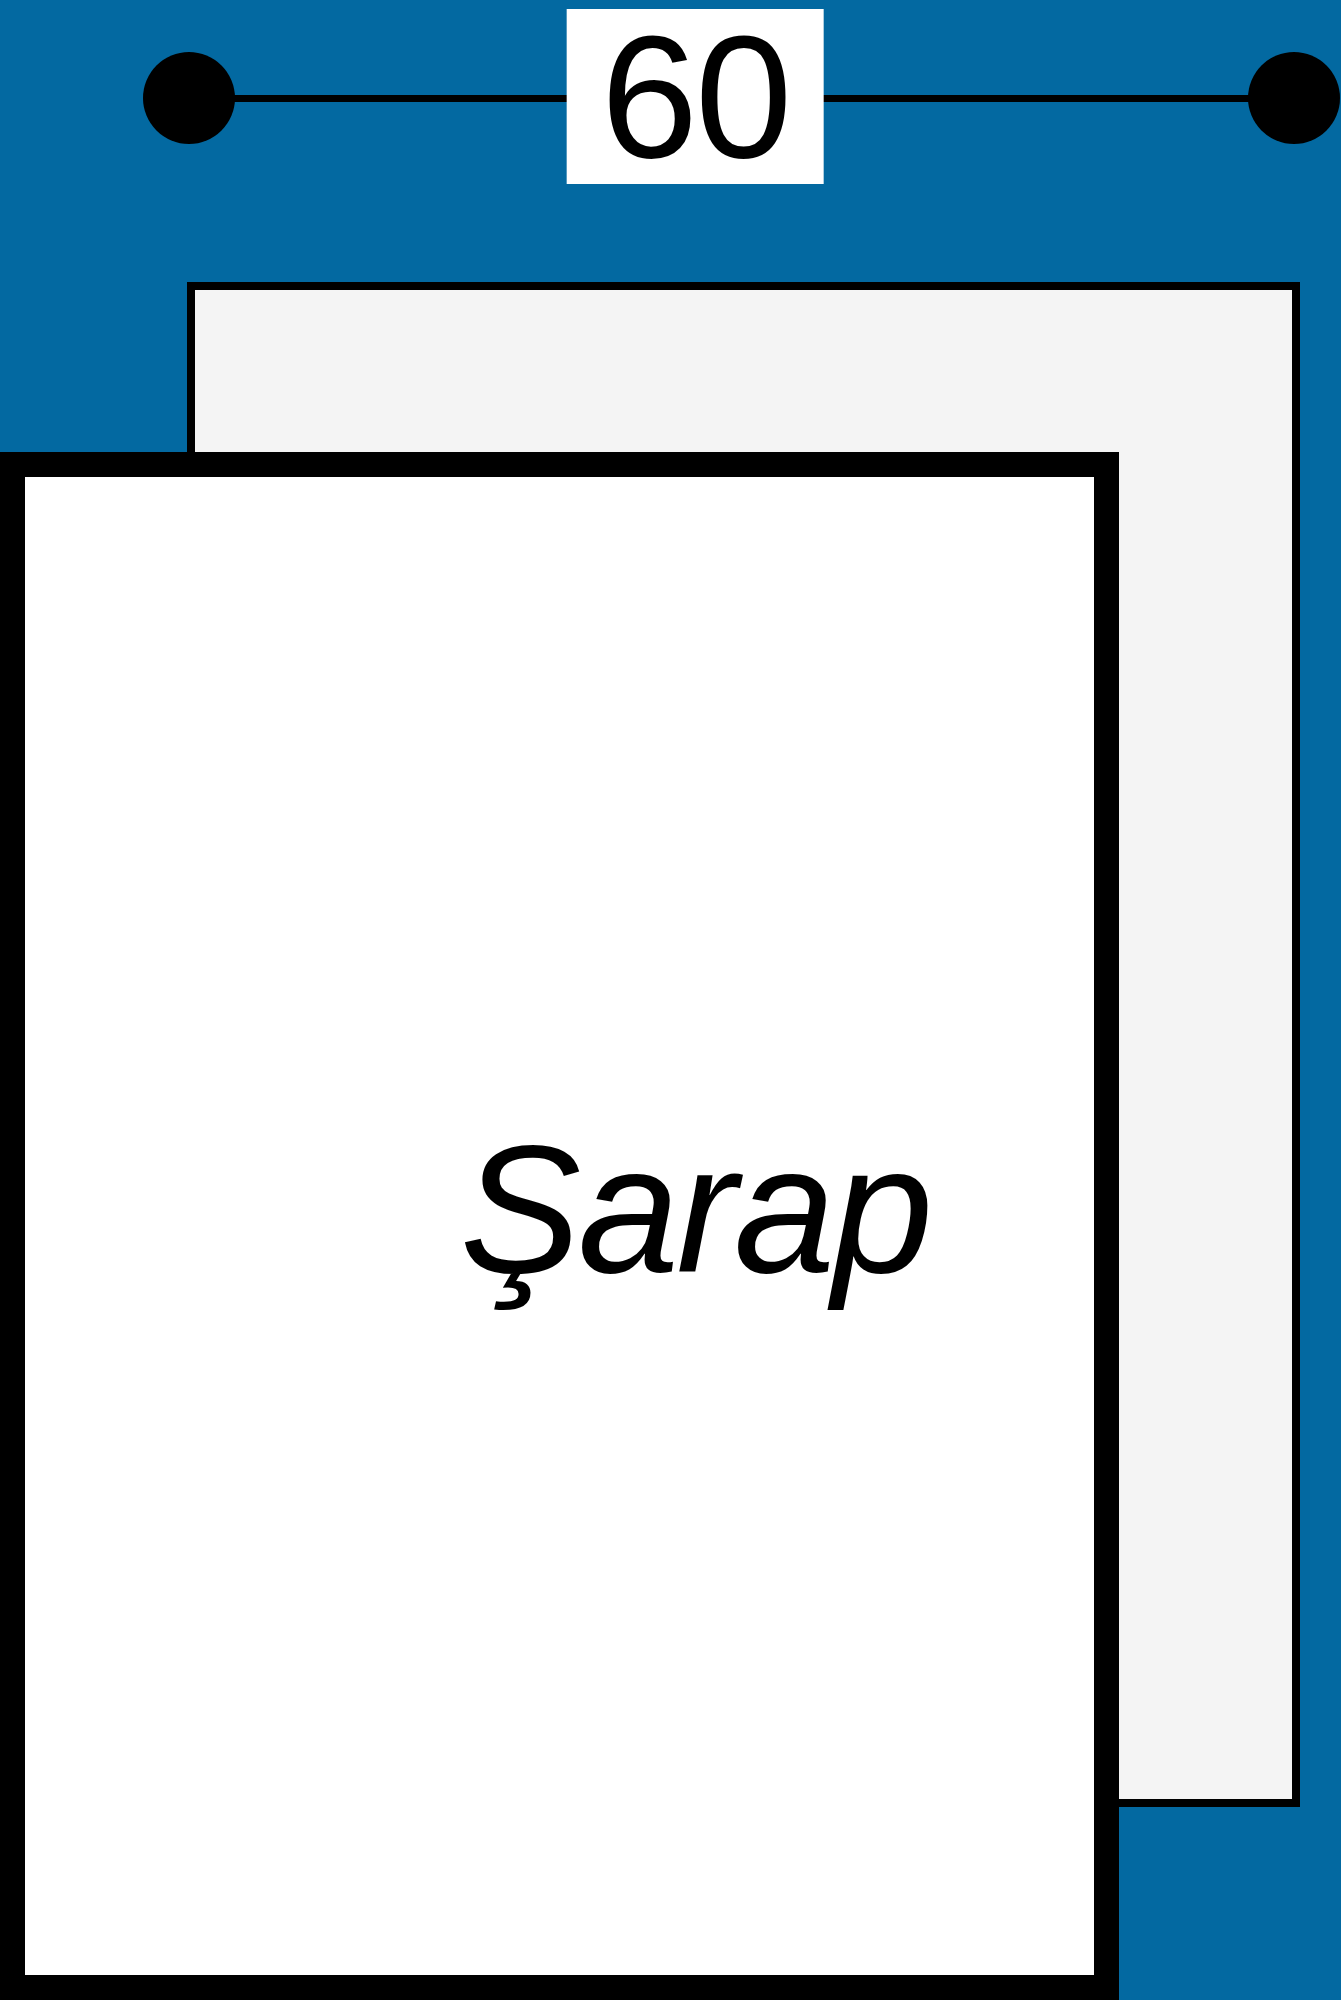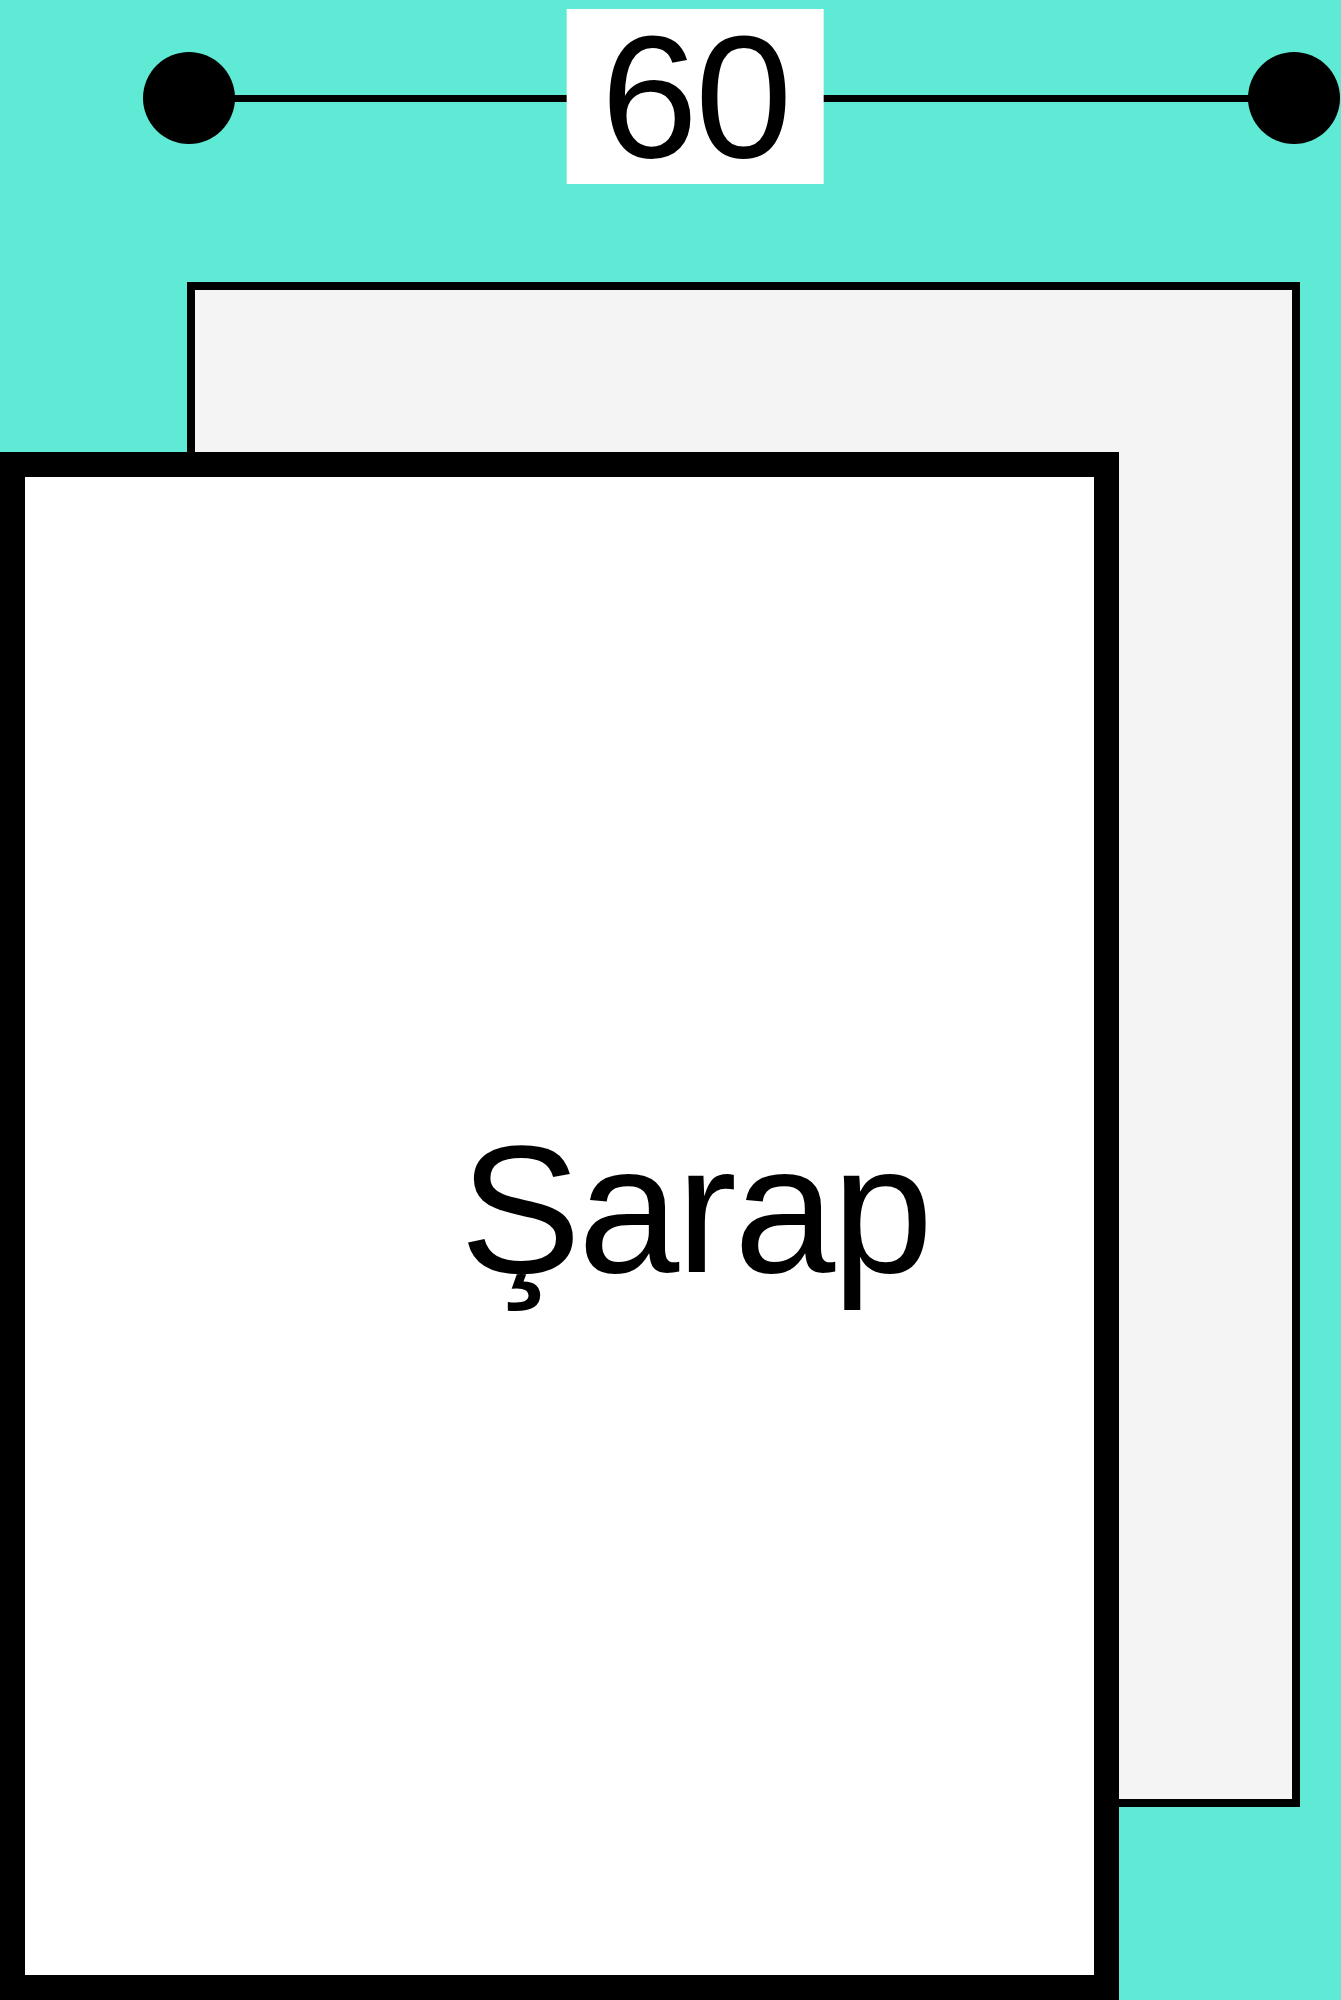--- a/index.html
+++ b/index.html
@@ -4,21 +4,21 @@
 <style>
   html, body {
     margin: 0;
     padding: 0;
     background: #ffffff;
   }
   .stage {
     position: relative;
     width: 1341px;
     height: 2000px;
-    background: #5eead4;
+    background: #0369a1;
     overflow: hidden;
     font-family: "Liberation Sans", sans-serif;
     color: #000000;
   }
 
   
   .dim-line {
     position: absolute;
     left: 189px;
     top: 95px;
@@ -76,20 +76,21 @@
   
   .door-label {
     position: absolute;
     left: 695px;
     top: 1118px;
     transform: translateX(-50%);
     font-size: 182px;
     line-height: 1;
     letter-spacing: -3px;
     white-space: nowrap;
+    font-style: italic;
   }
 </style>
 </head>
 <body>
 
 <div class="stage">
 
   <div>
     <div class="dim-line"></div>
     <div class="dim-dot left"></div>

